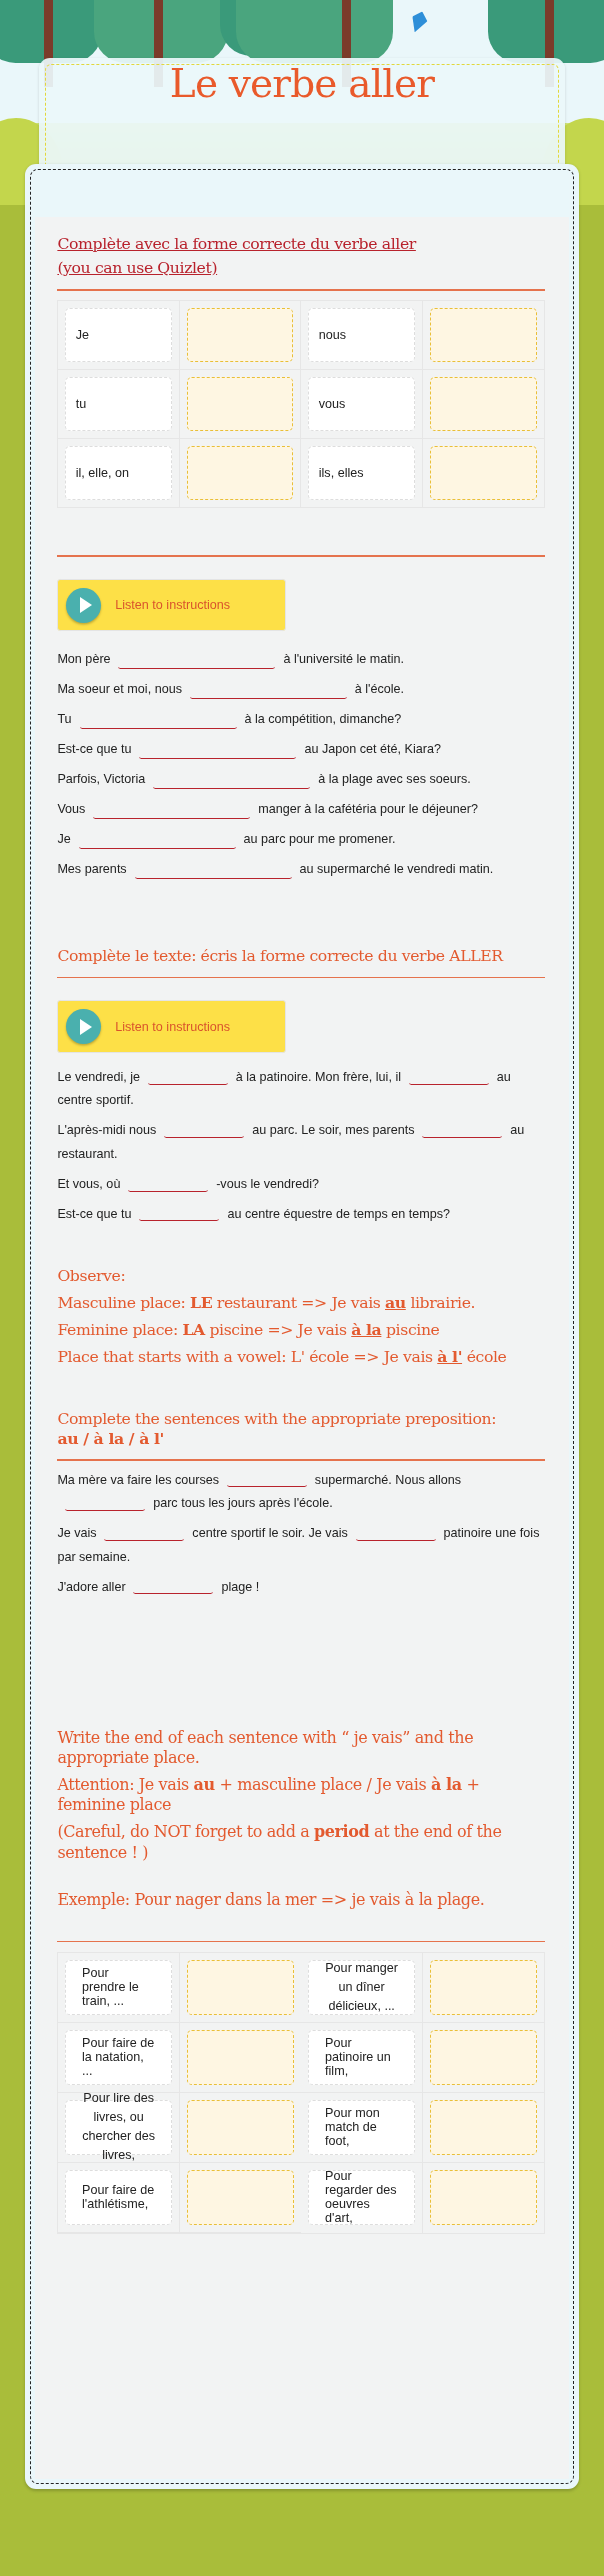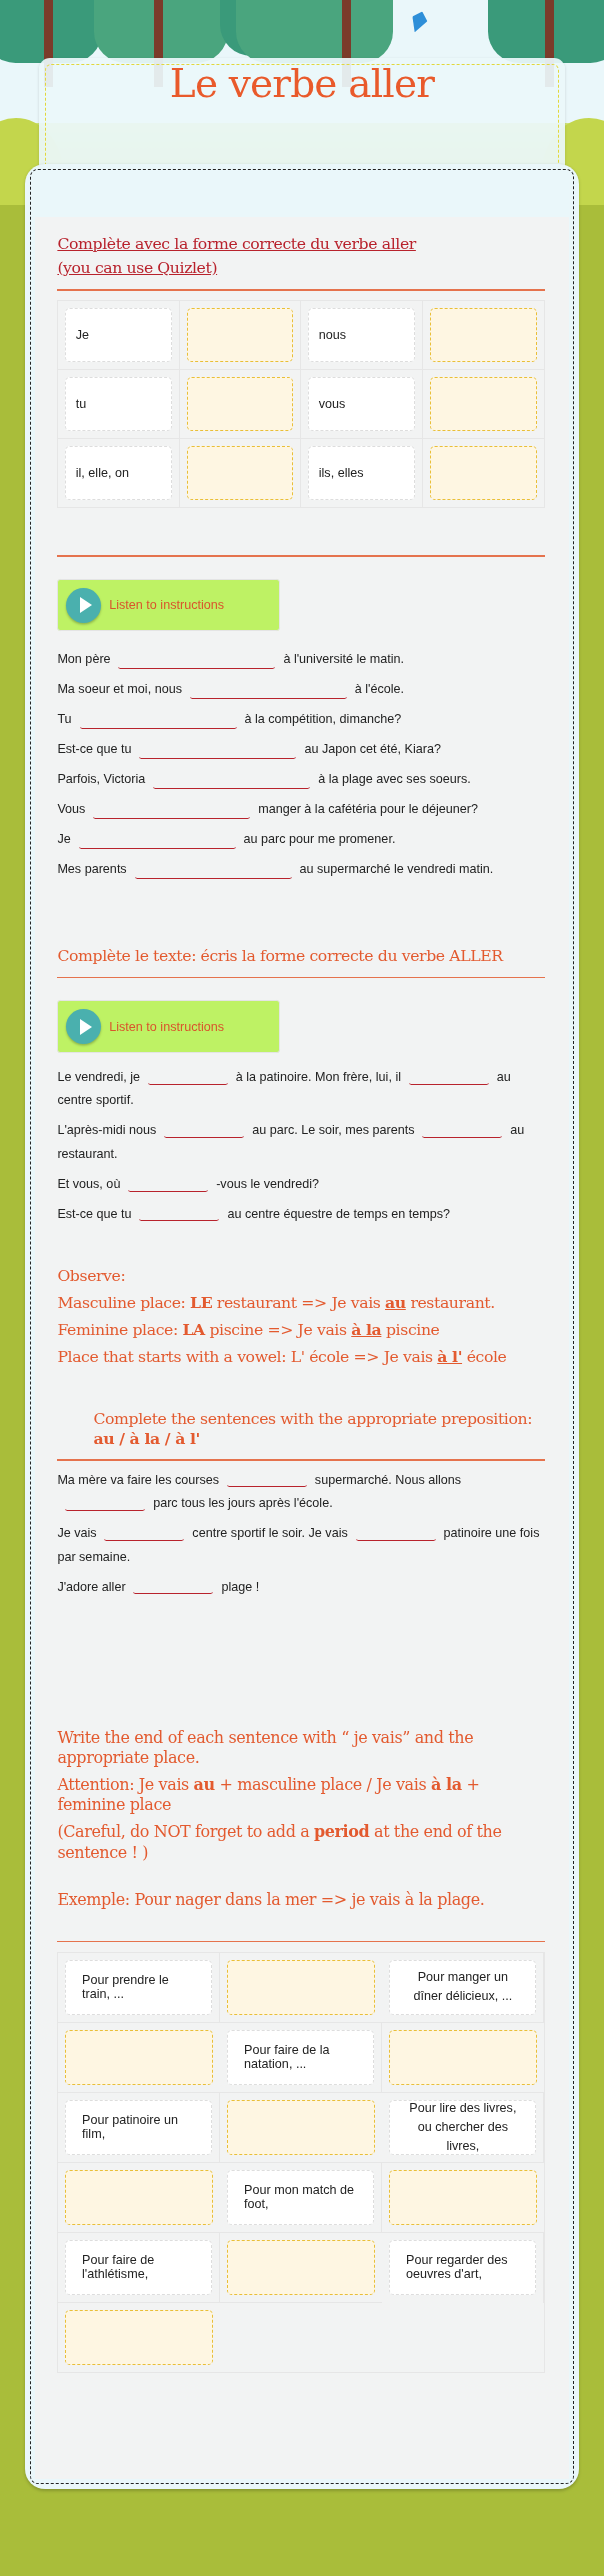--- a/index.html
+++ b/index.html
@@ -51,21 +51,21 @@
   }
   .page-title {
     font-family: "DejaVu Serif", serif;
     font-size: 39px; color: #e95a2b; font-weight: normal;
     letter-spacing: -0.8px; margin-top: -4.7px;
   }
 
   
   .main-panel {
     position: absolute; left: 25px; top: 164px; width: 554px; height: 2325px;
-    background: #eaf7fa; border-radius: 20px;
+    background: #eaf7fa; border-radius: 11px;
     box-shadow: 0 1.6px 3.1px rgba(0,0,0,.2);
   }
   .main-inner {
     position: absolute; left: 4.7px; top: 4.7px; right: 4.7px; bottom: 4.7px;
     border: 1.6px dashed #222; border-radius: 7.9px;
     overflow: hidden;
   }
   .main-content {
     position: absolute; left: 4.7px; top: 47px; right: 4.7px; bottom: 4.7px;
     background: #f2f3f3;
@@ -89,31 +89,31 @@
   }
   .card-label {
     background: #fff; border: 1.2px dashed #ddd; border-radius: 4.7px;
     height: 54px; display: flex; align-items: center; padding-left: 9.4px;
     font-size: 12.6px; color: #222;
   }
   .drop-zone {
     background: #fef6e2; border: 1.2px dashed #e9bf38; border-radius: 4.7px; height: 54px;
   }
   .grid2 {
-    display: grid; grid-template-columns: 1fr 1fr 1fr;
+    display: grid; grid-template-columns: 1fr 1fr 1fr 1fr;
     border: 0.8px solid #e6e6e6; background: #f2f3f3; margin-top: 9.4px;
   }
   .grid2 .card-label { height: 55px; padding: 0 15.7px; font-size: 12.6px; }
   .grid2 .card-label.center { justify-content: center; text-align: center; line-height: 19px; }
   .grid2 .drop-zone { height: 55px; }
 
   
   .listen-btn {
-    display: inline-flex; align-items: center; gap: 8px;
-    border: 0.8px solid #e4e4e4; background: #bef264; border-radius: 3.1px;
+    display: inline-flex; align-items: center; gap: 14px;
+    border: 0.8px solid #e4e4e4; background: #fde047; border-radius: 3.1px;
     padding: 7.9px 55px 7.9px 7.9px; margin-top: 22px; cursor: pointer;
   }
   .play-circle {
     width: 35px; height: 35px; border-radius: 50%; background: #4ab0ae;
     box-shadow: 0 1.6px 2.4px rgba(0,0,0,.25);
     display: flex; align-items: center; justify-content: center;
   }
   .play-tri {
     width: 0; height: 0; border-left: 12.6px solid #fff;
     border-top: 8.7px solid transparent; border-bottom: 8.7px solid transparent; margin-left: 3.9px;
@@ -253,27 +253,27 @@
         <div class="sentences wrap">
           <div class="sentence"><span>Le vendredi, je</span><span class="blank short"></span><span>à la patinoire. Mon frère, lui, il</span><span class="blank short"></span><span>au centre sportif.</span></div>
           <div class="sentence"><span>L'après-midi nous</span><span class="blank short"></span><span>au parc. Le soir, mes parents</span><span class="blank short"></span><span>au restaurant.</span></div>
           <div class="sentence"><span>Et vous, où</span><span class="blank short"></span><span>-vous le vendredi?</span></div>
           <div class="sentence"><span>Est-ce que tu</span><span class="blank short"></span><span>au centre équestre de temps en temps?</span></div>
         </div>
       </div>
 
       <div class="section observe" style="top:1045px;">
         <div>Observe:</div>
-        <div><span>Masculine place: </span><b>LE</b><span> restaurant =&gt; Je vais </span><b><u>au</u></b><span> restaurant.</span></div>
+        <div><span>Masculine place: </span><b>LE</b><span> restaurant =&gt; Je vais </span><b><u>au</u></b><span> librairie.</span></div>
         <div><span>Feminine place: </span><b>LA</b><span> piscine =&gt;  Je vais </span><b><u>à la</u></b><span> piscine</span></div>
         <div><span>Place that starts with a vowel: L' école =&gt; Je vais </span><b><u>à l'</u></b><span> école</span></div>
       </div>
 
       <div class="section" style="top:1192px;">
-        <div class="heading" style="line-height:20.5px;margin-left:36px;">
+        <div class="heading" style="line-height:20.5px;">
           <div>Complete the sentences with  the appropriate preposition:</div>
           <div style="font-weight:bold;">au / à la / à l'</div>
         </div>
         <div class="rule"></div>
         <div class="sentences wrap" style="margin-top:7.9px;">
           <div class="sentence"><span>Ma mère va faire les courses</span><span class="blank short"></span><span>supermarché. Nous allons</span><span class="blank short"></span><span>parc tous les jours après l'école.</span></div>
           <div class="sentence"><span>Je vais</span><span class="blank short"></span><span>centre sportif le soir. Je vais</span><span class="blank short"></span><span>patinoire une fois par semaine.</span></div>
           <div class="sentence"><span>J'adore aller</span><span class="blank short"></span><span>plage !</span></div>
         </div>
       </div>

